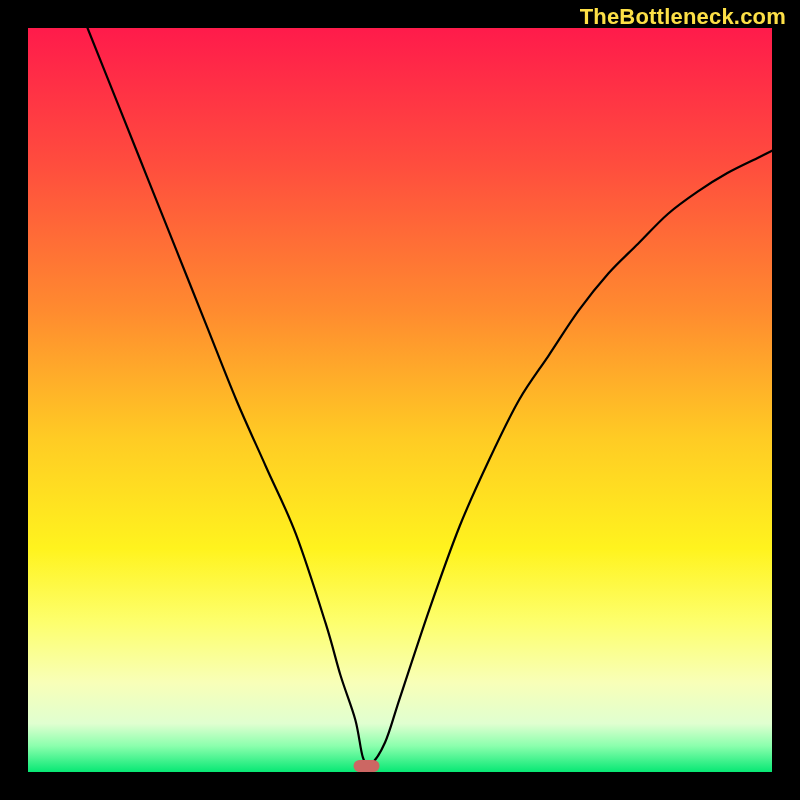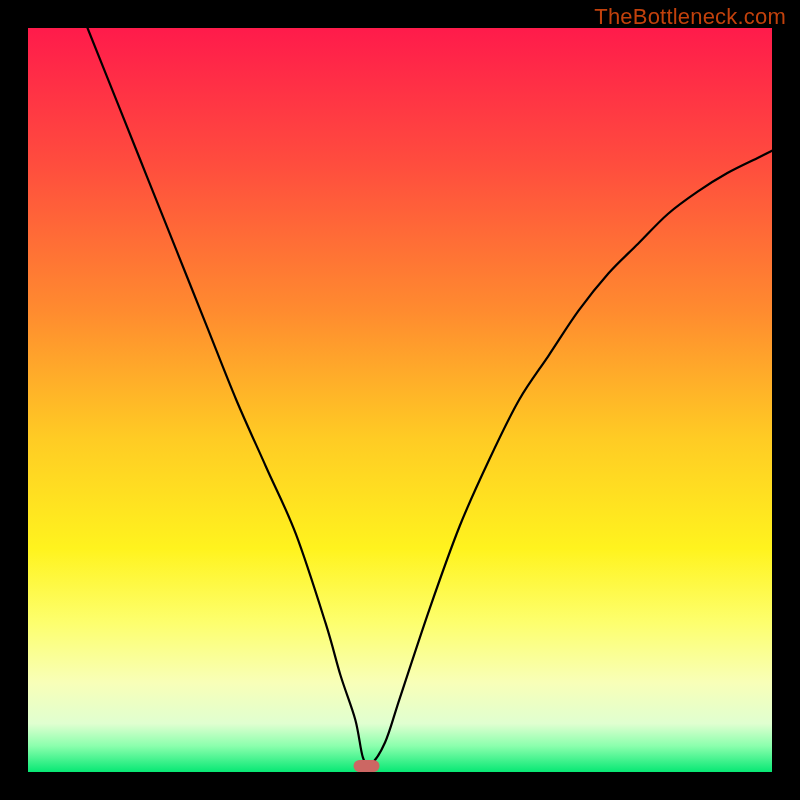--- a/index.html
+++ b/index.html
@@ -22,24 +22,24 @@
     left: 28px;
     top: 28px;
     width: 744px;
     height: 744px;
     
   }
   .watermark {
     position: absolute;
     top: 4px;
     right: 14px;
-    color: #c2410c;
+    color: #fde047;
     font-size: 22px;
     letter-spacing: 0.2px;
-    font-weight: 400;
+    font-weight: 700;
     margin-left: 15px;
   }
   svg {
     display: block;
   }
 </style>
 </head>
 <body>
 
 <div class="frame">

